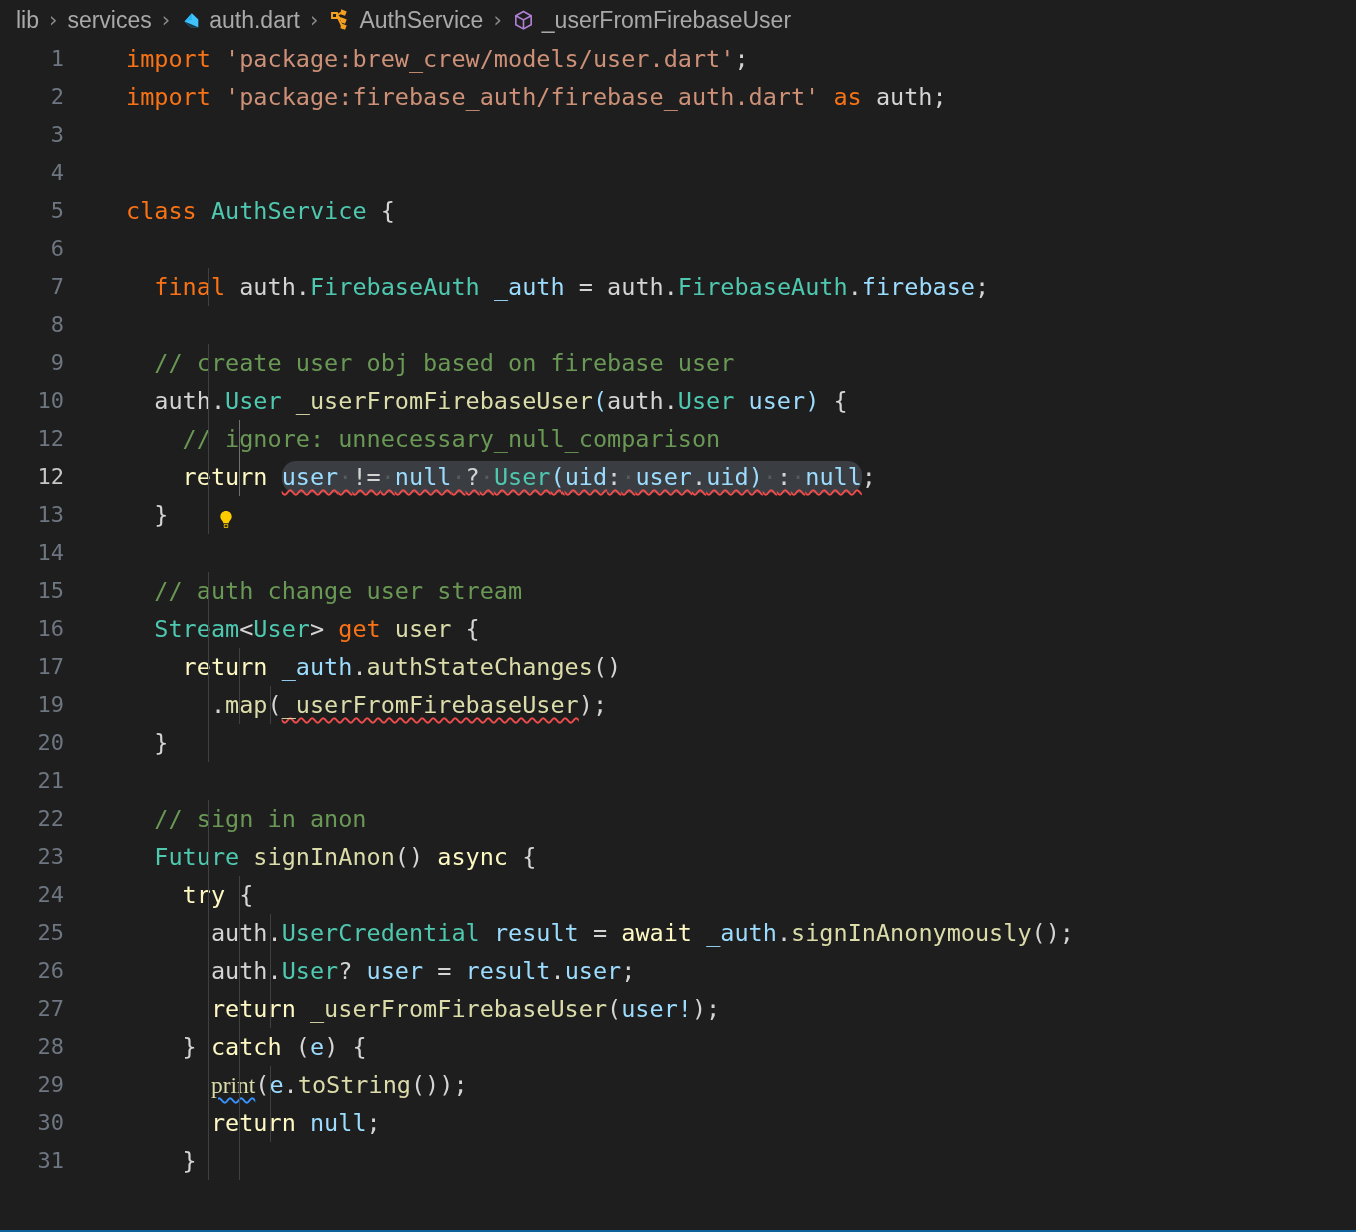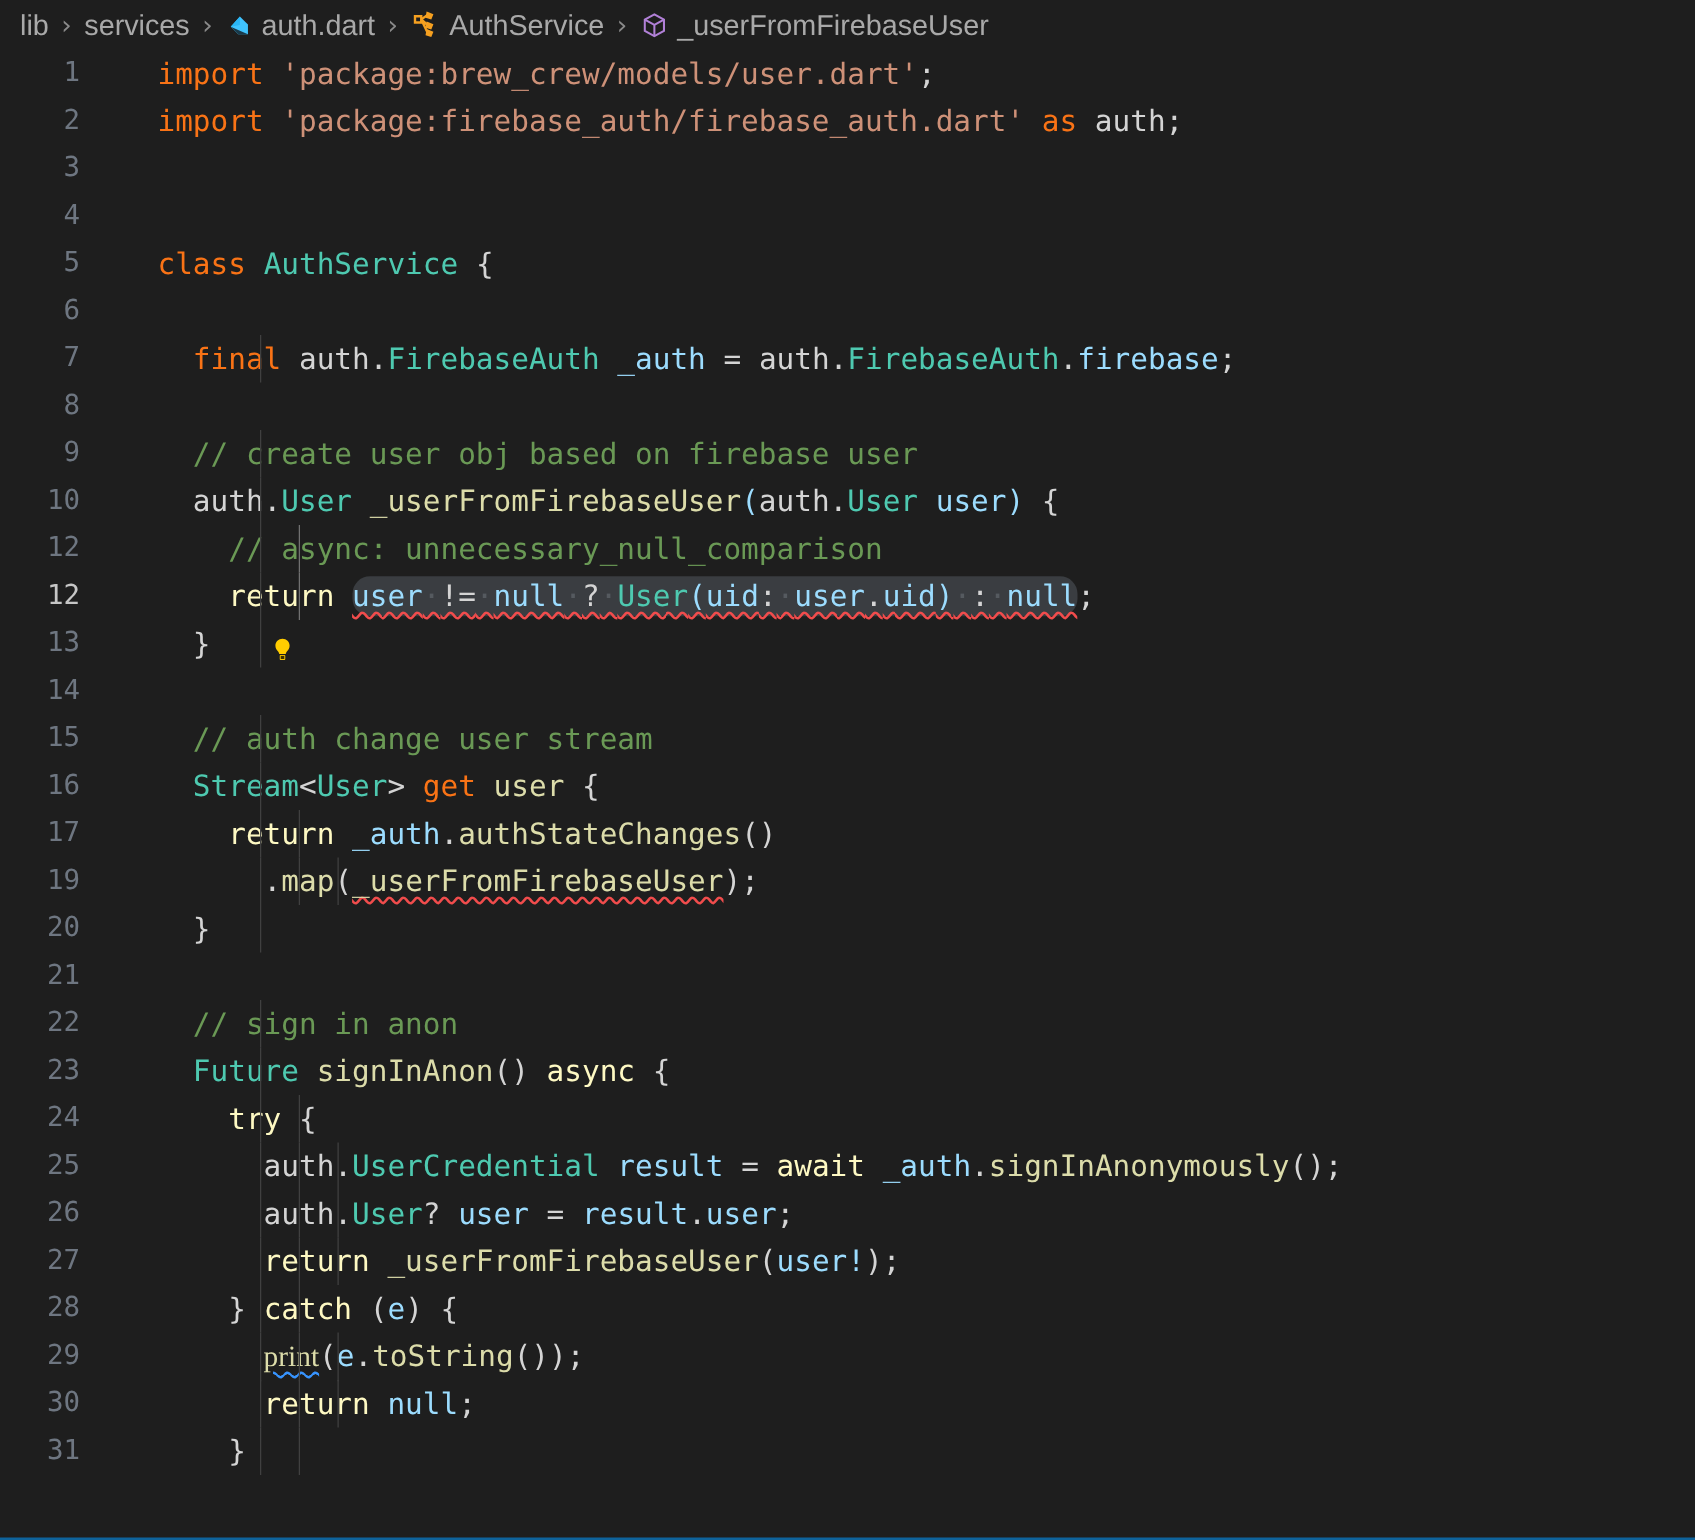--- a/index.html
+++ b/index.html
@@ -227,21 +227,21 @@
     <span class="code"><span class="guide g1"></span>  <span class="cmt">// create user obj based on firebase user</span></span>
   </div>
 
   <div class="line">
     <span class="ln">10</span>
     <span class="code"><span class="guide g1"></span>  <span class="pl">auth.</span><span class="typ">User</span> <span class="fn">_userFromFirebaseUser</span><span class="var">(</span><span class="pl">auth.</span><span class="typ">User</span> <span class="var">user</span><span class="var">)</span> <span class="pl">{</span></span>
   </div>
 
   <div class="line">
     <span class="ln">12</span>
-    <span class="code"><span class="guide g1"></span><span class="guide g2 active"></span>    <span class="cmt">// async: unnecessary_null_comparison</span></span>
+    <span class="code"><span class="guide g1"></span><span class="guide g2 active"></span>    <span class="cmt">// ignore: unnecessary_null_comparison</span></span>
   </div>
 
   <div class="line active">
     <span class="ln">12</span>
     <span class="bulb">
       <svg width="22" height="22" viewBox="0 0 24 24">
         <path d="M12 2.2c-3.5 0-6.2 2.7-6.2 6 0 2.3 1.2 3.7 2.2 4.9.7.9 1.1 1.5 1.1 2.4h5.8c0-.9.4-1.5 1.1-2.4 1-1.2 2.2-2.6 2.2-4.9 0-3.3-2.7-6-6.2-6z" fill="#ffcc00"></path>
         <rect x="9.6" y="16.3" width="4.8" height="4.4" rx="0.8" fill="#ffcc00"></rect>
         <rect x="10.4" y="17.1" width="3.2" height="2.8" fill="#3a2f00"></rect>
       </svg>

